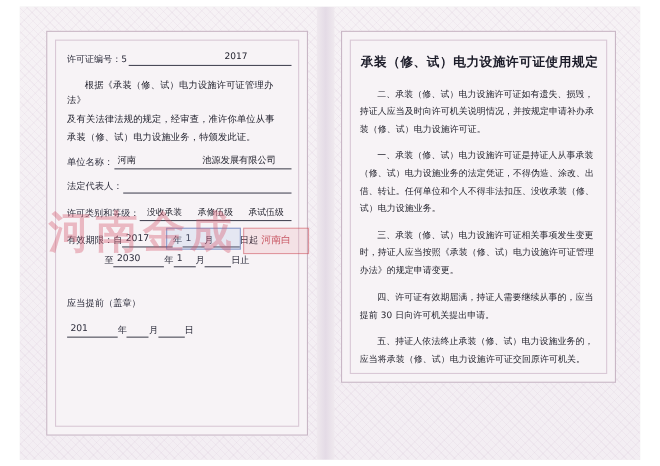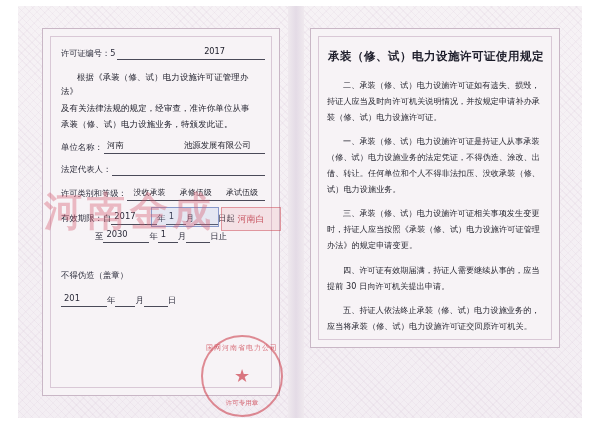--- a/index.html
+++ b/index.html
@@ -237,21 +237,21 @@
           </div>
           <div class="lbl">月</div>
           <div class="seg w26">
             <span></span>
           </div>
           <div class="lbl">日止</div>
         </div>
       </div>
 
       <div class="issuer">
-        <div class="lbl">不得伪造（盖章）</div>
+        <div class="lbl">应当提前（盖章）</div>
       </div>
 
       <div class="date-row">
         <div class="seg w48" style="border-bottom:1px solid #4a4a58;height:12px;position:relative">
           <span style="position:absolute;left:3px;bottom:1px">201</span>
         </div>
         <div class="lbl">年</div>
         <div class="seg w22" style="border-bottom:1px solid #4a4a58;height:12px;position:relative">
           <span style="position:absolute;left:3px;bottom:1px"></span>
         </div>
@@ -260,25 +260,20 @@
           <span style="position:absolute;left:3px;bottom:1px"></span>
         </div>
         <div class="lbl">日</div>
       </div>
 
     </div>
 
     <div class="blue-box"></div>
     <div class="red-stamp-small">河南白</div>
 
-    <div class="seal">
-      <div class="arc">国网河南省电力公司</div>
-      <div class="star">★</div>
-      <div class="bottom">许可专用章</div>
-    </div>
   </div>
 
   <div class="watermark">河南金成</div>
 
   <div class="panel" id="right-panel">
     <div class="inner"></div>
     <div class="rcontent">
       <div class="rtitle">承装（修、试）电力设施许可证使用规定</div>
       <p class="rpara">二、承装（修、试）电力设施许可证如有遗失、损毁，持证人应当及时向许可机关说明情况，并按规定申请补办承装（修、试）电力设施许可证。</p>
       <p class="rpara">一、承装（修、试）电力设施许可证是持证人从事承装（修、试）电力设施业务的法定凭证，不得伪造、涂改、出借、转让。任何单位和个人不得非法扣压、没收承装（修、试）电力设施业务。</p>

